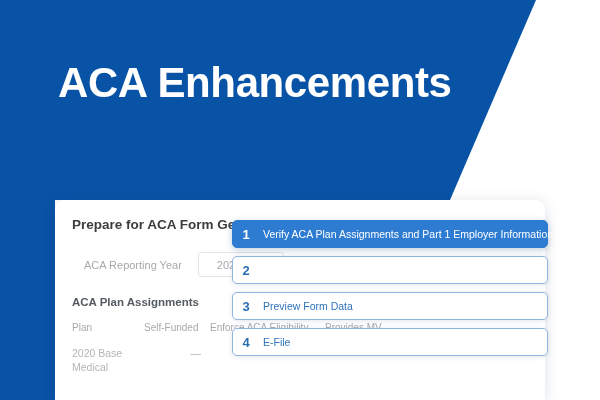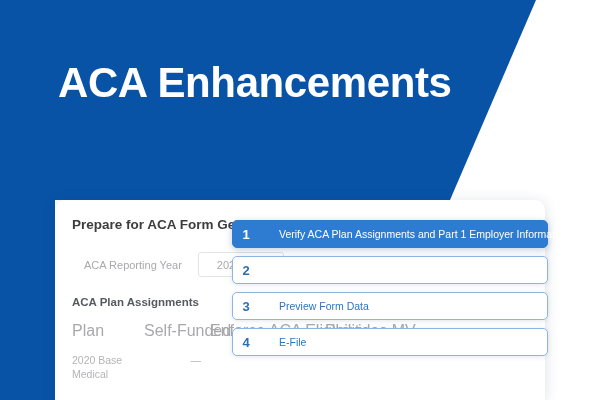--- a/index.html
+++ b/index.html
@@ -123,21 +123,21 @@
   .tbl {
     position: absolute;
     left: 17px;
     top: 122px;
     width: 470px;
   }
   .tbl .hdr, .tbl .body-row {
     display: flex;
   }
   .tbl .hdr .c {
-    font-size: 16px;
+    font-size: 10px;
     color: #a9a9ad;
     white-space: nowrap;
   }
   .tbl .body-row {
     margin-top: 13px;
     gap: 48px;
   }
   .tbl .body-row .c {
     font-size: 10.5px;
     color: #b4b4b8;
@@ -173,21 +173,21 @@
     text-align: center;
     font-size: 13px;
     font-weight: bold;
     color: #2C6FB5;
     flex: 0 0 26px;
   }
   .step .txt {
     font-size: 10.5px;
     color: #2E74BC;
     white-space: nowrap;
-    margin-left: 20px;
+    margin-left: 4px;
   }
   .step.active {
     background: #2E7CD2;
     border-color: #2E7CD2;
     box-shadow: 0 2px 7px rgba(25,70,125,0.26);
   }
   .step.active .num,
   .step.active .txt {
     color: #ffffff;
   }

